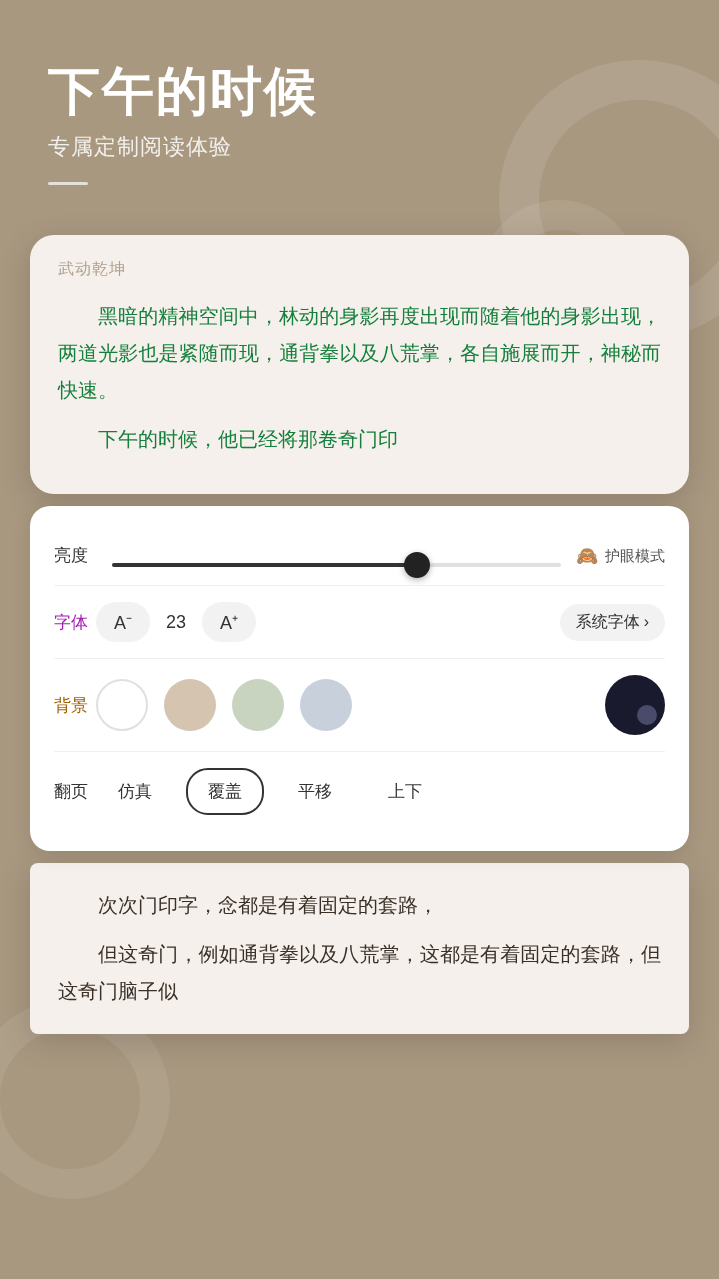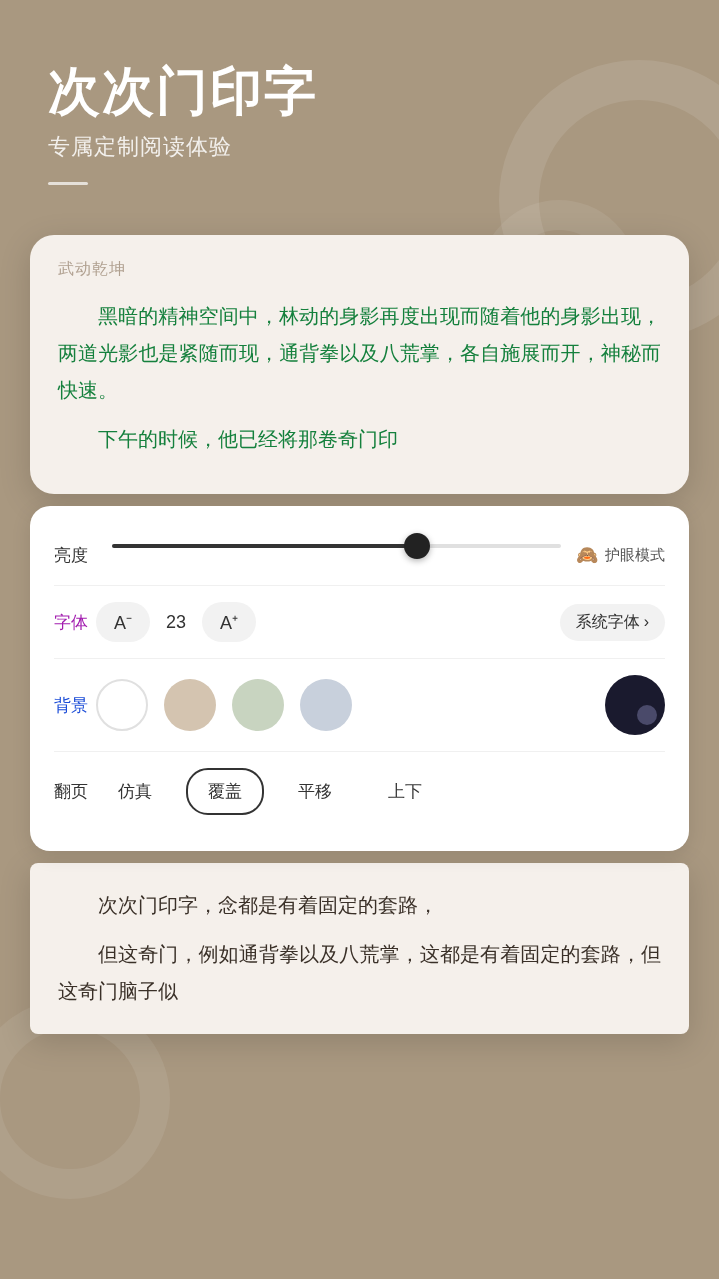--- a/index.html
+++ b/index.html
@@ -103,21 +103,21 @@
       background: #ffffff;
       border-radius: 20px;
       margin: 12px 30px 0 30px;
       padding: 20px 24px;
       position: relative;
       z-index: 3;
       box-shadow: 0 4px 20px rgba(0,0,0,0.1);
     }
     .brightness-row {
       display: flex;
-      align-items: flex-start;
+      align-items: flex-end;
       padding: 18px 0;
       border-bottom: 1px solid #f0f0f0;
     }
     .brightness-label {
       font-size: 17px;
       color: #333;
       width: 42px;
       flex-shrink: 0;
     }
     .slider-container {
@@ -211,21 +211,21 @@
 
     
     .bg-row {
       display: flex;
       align-items: center;
       padding: 16px 0;
       border-bottom: 1px solid #f0f0f0;
     }
     .bg-label {
       font-size: 17px;
-      color: #1d4ed8;
+      color: #a16207;
       width: 42px;
       flex-shrink: 0;
     }
     .bg-colors {
       display: flex;
       align-items: center;
       gap: 16px;
       flex: 1;
     }
     .color-circle {
@@ -331,21 +331,21 @@
     }
   </style>
 </head>
 <body>
 
 <div class="bg-circle-1"></div>
 <div class="bg-circle-2"></div>
 <div class="bg-wave"></div>
 
 <div class="header">
-  <div class="header-title">次次门印字</div>
+  <div class="header-title">下午的时候</div>
   <div class="header-subtitle">专属定制阅读体验</div>
   <div class="header-divider"></div>
 </div>
 
 <div class="reader-card">
   <div class="book-title">武动乾坤</div>
   <div class="book-content">
     <p>黑暗的精神空间中，林动的身影再度出现而随着他的身影出现，两道光影也是紧随而现，通背拳以及八荒掌，各自施展而开，神秘而快速。</p>
     <p>下午的时候，他已经将那卷奇门印</p>
   </div>

